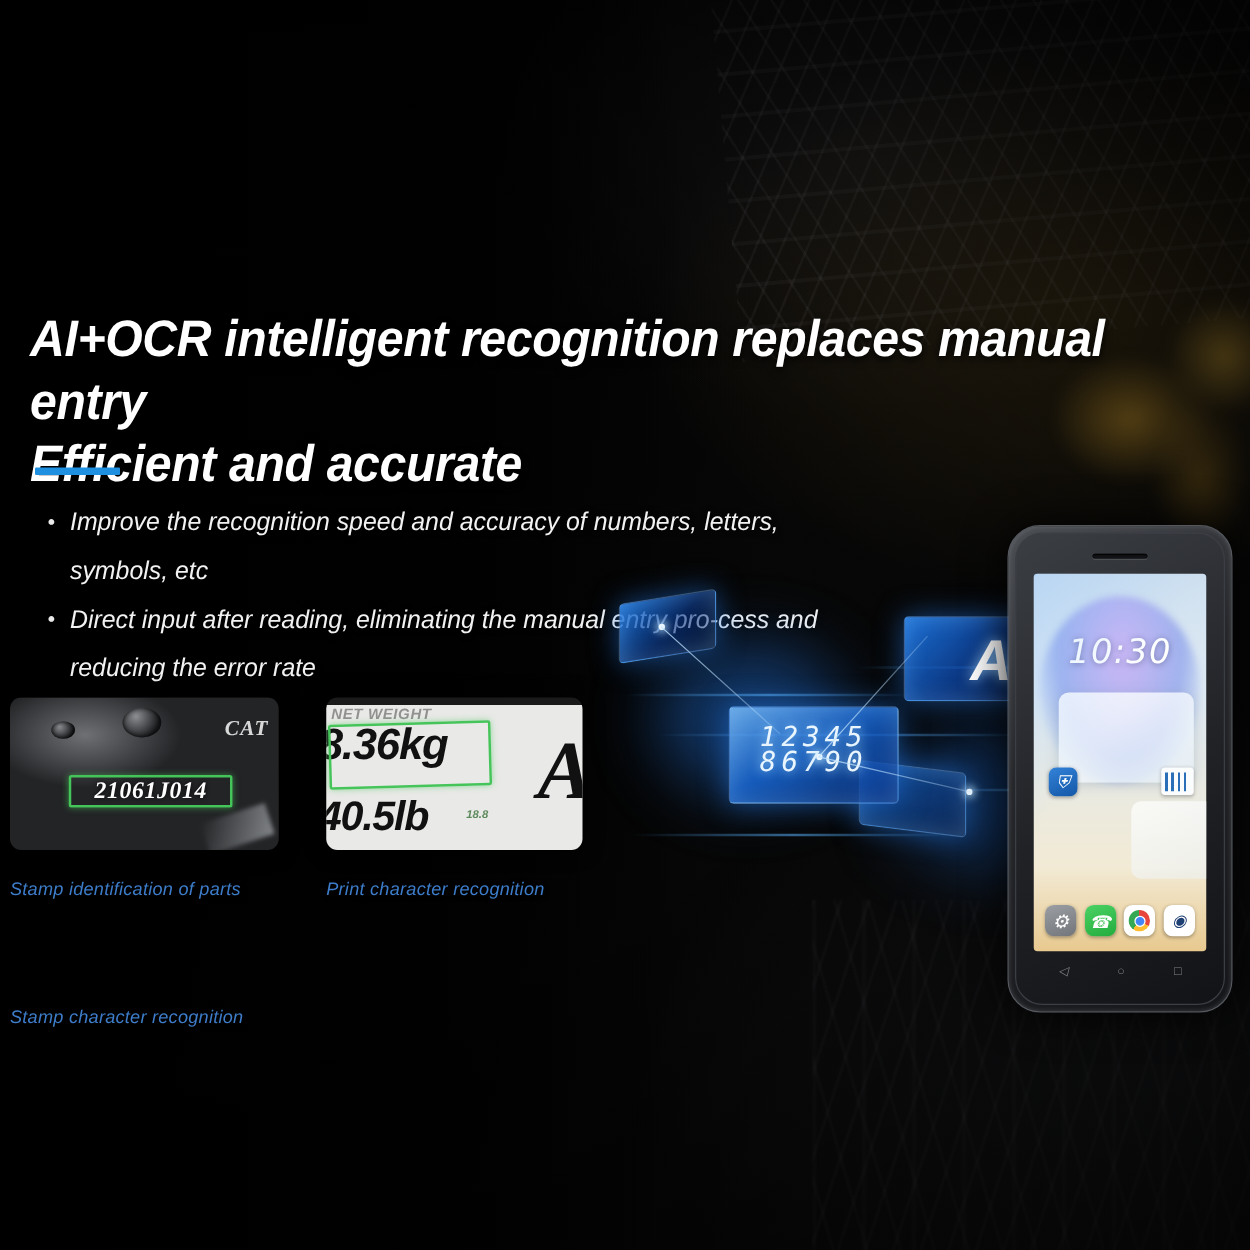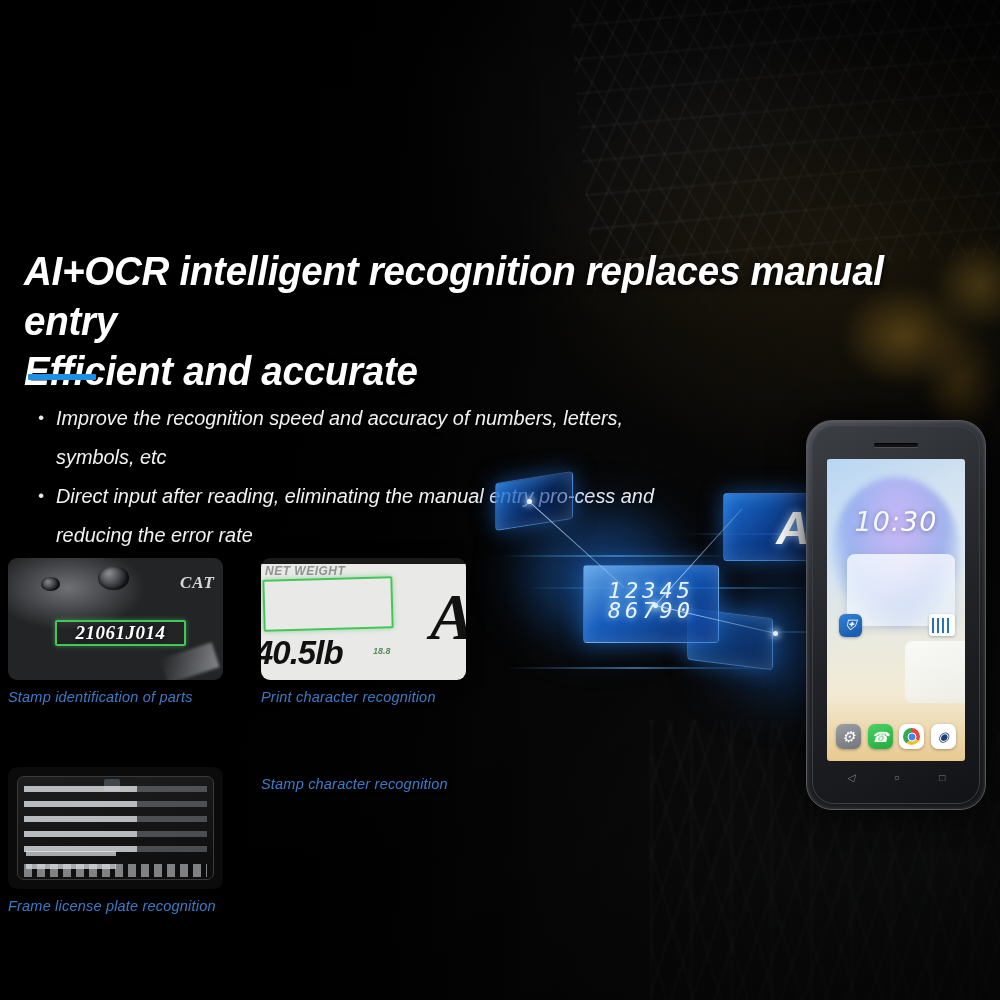--- a/index.html
+++ b/index.html
@@ -48,21 +48,21 @@
   .bullet .dot{flex:0 0 30px;text-align:center;font-size:17px;line-height:39px;color:#eaeaea;}
   .bullet .btext{flex:1;transform:scaleX(.97);transform-origin:left center;}
 
   
   .samples{position:absolute;left:8px;top:558px;width:480px;}
   .srow{display:flex;gap:38px;}
   .scell{width:215px;}
   .scell.narrow{width:205px;}
   .thumb{position:relative;width:100%;height:122px;border-radius:9px;overflow:hidden;
     box-shadow:0 0 16px rgba(0,0,0,.8);}
-  .scap{margin-top:9px;font-size:14.5px;color:#3d7cc9;letter-spacing:.2px;
+  .scap{margin-top:24px;font-size:14.5px;color:#3d7cc9;letter-spacing:.2px;
     text-shadow:0 1px 4px rgba(0,0,0,.9);white-space:nowrap;}
 
   
   .t1{background:
       radial-gradient(ellipse 110px 60px at 60px 30px, #6e7074, #232426 70%),
       radial-gradient(ellipse 130px 80px at 150px 95px, #4a4c50, #17181a 72%),
       linear-gradient(145deg,#1d1e20,#3a3c40 45%,#141516);}
   .t1 .hole{position:absolute;border-radius:50%;
     background:radial-gradient(circle at 35% 30%, #8c8e92, #17181a 72%);
     box-shadow:inset 0 0 4px rgba(0,0,0,.9);}
@@ -236,43 +236,33 @@
           <div class="detect">
             <div class="dtext">21061J014</div>
           </div>
         </div>
         <div class="scap">Stamp identification of parts</div>
       </div>
 
       <div class="scell narrow">
         <div class="thumb t2">
           <div class="netw">NET WEIGHT</div>
+          <div class="kg">8.36kg</div>
           <div class="lb">40.5lb</div>
           <div class="sm">18.8</div>
           <div class="bigA">A</div>
           <div class="detect"></div>
         </div>
         <div class="scap">Print character recognition</div>
       </div>
 
     </div>
 
     <div class="srow" style="margin-top:62px;">
 
-      <div class="scell">
-        <div class="thumb t3">
-          <div class="plate">
-            <div class="toptab"></div>
-            <div class="lnbox"></div>
-            <div class="lnbox2"></div>
-            <div class="botstrip"></div>
-          </div>
-        </div>
-        <div class="scap">Frame license plate recognition</div>
-      </div>
 
       <div class="scell narrow">
         <div class="scap">Stamp character recognition</div>
       </div>
 
     </div>
   </div>
 
   <div class="hud">
     <div class="glowblob" style="left:20px;top:60px;width:150px;height:120px;background:rgba(30,110,215,.45);"></div>

